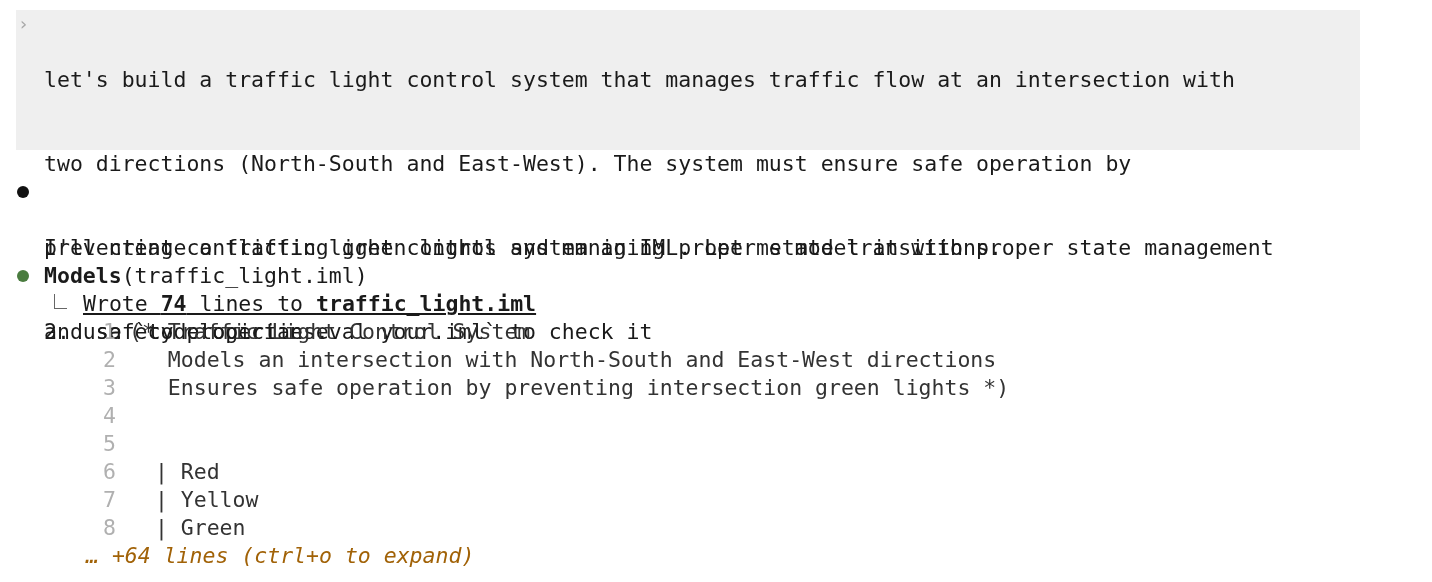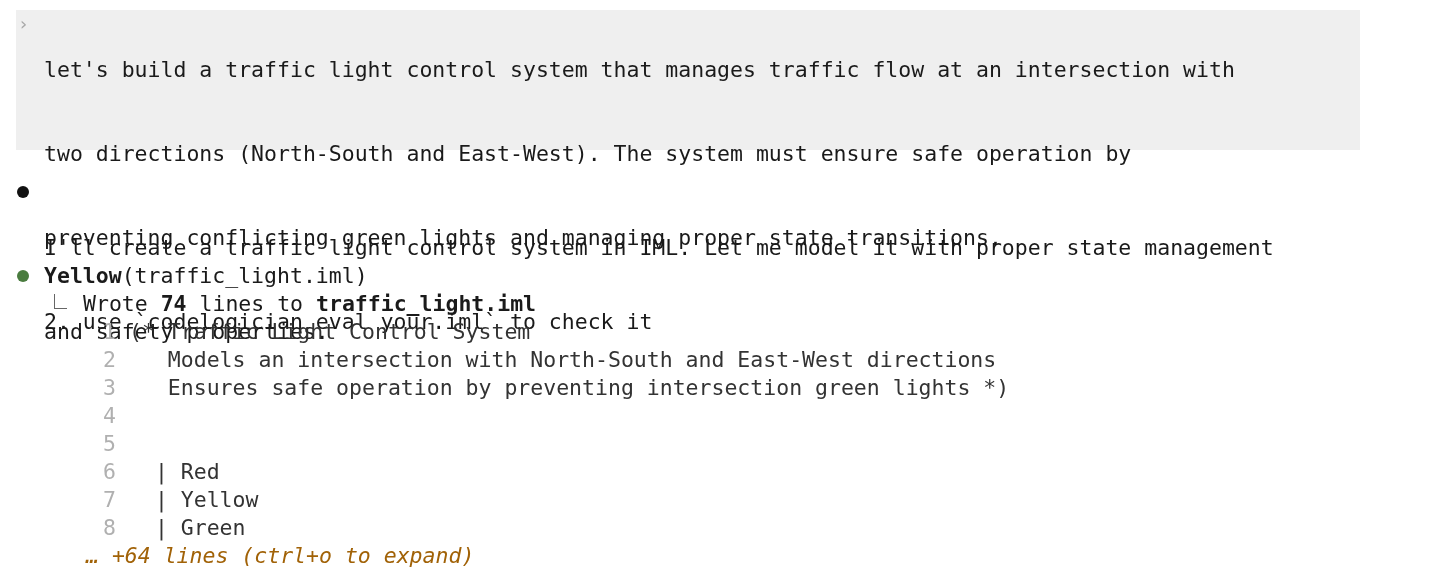--- a/index.html
+++ b/index.html
@@ -32,21 +32,21 @@
       width: 28px;
       color: #a8a8a8;
       font-size: 18px;
       line-height: 28px;
       text-align: left;
       padding-left: 2px;
     }
     .prompt-lines {
       position: absolute;
       left: 44px;
-      top: 0;
+      top: 10px;
       white-space: pre;
       color: #1a1a1a;
     }
     .line { height: 28px; white-space: pre; }
 
     .bullet {
       position: absolute;
       width: 12px;
       height: 12px;
       border-radius: 50%;
@@ -65,20 +65,21 @@
       left: 44px;
       top: 262px;
       white-space: pre;
     }
     .tool-name { font-weight: bold; }
     .tool-result {
       position: absolute;
       left: 50px;
       top: 290px;
       white-space: pre;
+      text-decoration: underline;
     }
     .elbow {
       display: inline-block;
       width: 12px;
       height: 14px;
       border-left: 1.5px solid #666;
       border-bottom: 1.5px solid #666;
       margin-right: 16px;
       margin-left: 4px;
       vertical-align: 2px;
@@ -124,21 +125,21 @@
   <div class="line">2. use `codelogician eval your.iml` to check it</div>
 </div>
 
 <div class="bullet bullet-black" style="left:17px; top:186px;"></div>
 <div class="assistant-msg">
   <div class="line">I'll create a traffic light control system in IML. Let me model it with proper state management</div>
   <div class="line">and safety properties.</div>
 </div>
 
 <div class="bullet bullet-green" style="left:17px; top:270px;"></div>
-<div class="tool-call"><span class="tool-name">Yellow</span><span>(traffic_light.iml)</span></div>
+<div class="tool-call"><span class="tool-name">Models</span><span>(traffic_light.iml)</span></div>
 
 <div class="tool-result"><span class="elbow"></span><span>Wrote </span><span class="bold">74</span><span> lines to </span><span class="bold">traffic_light.iml</span></div>
 
 <div class="code-block">
   <div class="code-line"><span class="ln">1</span><span class="code-text">(* Traffic Light Control System</span></div>
   <div class="code-line"><span class="ln">2</span><span class="code-text">   Models an intersection with North-South and East-West directions</span></div>
   <div class="code-line"><span class="ln">3</span><span class="code-text">   Ensures safe operation by preventing intersection green lights *)</span></div>
   <div class="code-line"><span class="ln">4</span></div>
   <div class="code-line"><span class="ln">5</span></div>
   <div class="code-line"><span class="ln">6</span><span class="code-text">  | Red</span></div>

